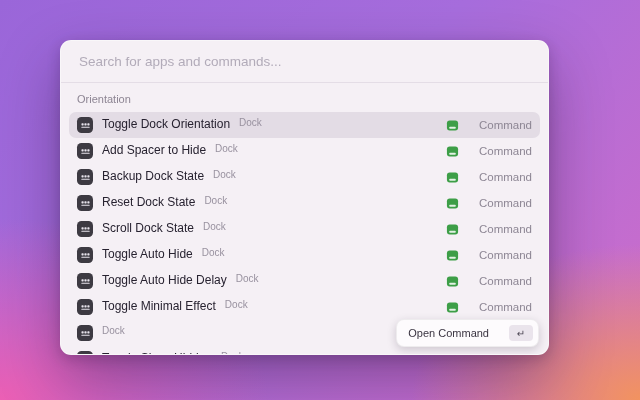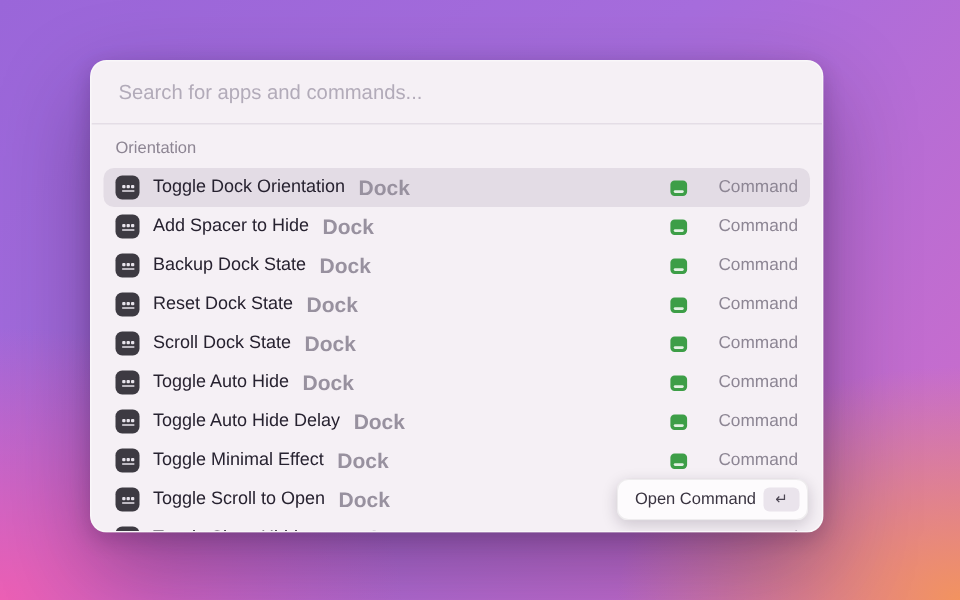--- a/index.html
+++ b/index.html
@@ -91,24 +91,23 @@
     display: flex;
     align-items: center;
     justify-content: center;
   }
   .row-title {
     font-size: 12px;
     color: #272230;
     white-space: nowrap;
   }
   .row-sub {
-    font-size: 14px;
+    font-size: 10px;
     color: #98919f;
     white-space: nowrap;
-    font-weight: bold;
   }
   .row-right {
     display: flex;
     align-items: center;
     gap: 20px;
     flex: none;
   }
   .type-icon {
     width: 13px;
     height: 13px;
@@ -124,21 +123,21 @@
   .hint {
     position: absolute;
     right: 9px;
     bottom: 7px;
     background: #fdfbfd;
     border: 1px solid rgba(0,0,0,0.06);
     border-radius: 8px;
     box-shadow: 0 3px 10px rgba(30,10,40,0.18);
     display: flex;
     align-items: center;
-    gap: 5px;
+    gap: 20px;
     padding: 5px 5px 5px 11px;
     cursor: pointer;
   }
   .hint-label {
     font-size: 11px;
     font-weight: 500;
     color: #3a3441;
     white-space: nowrap;
   }
   .keycap {
@@ -372,21 +371,20 @@
       <span class="dock-icon">
         <svg width="11" height="11" viewBox="0 0 12 12">
           <g fill="#e8e4ec">
             <rect x="1.6" y="3.6" width="2.4" height="2.4" rx="0.7"></rect>
             <rect x="4.8" y="3.6" width="2.4" height="2.4" rx="0.7"></rect>
             <rect x="8.0" y="3.6" width="2.4" height="2.4" rx="0.7"></rect>
             <rect x="1.4" y="7.4" width="9.2" height="1.1" rx="0.55"></rect>
           </g>
         </svg>
       </span>
-      <span class="row-title">Toggle Scroll to Open</span>
       <span class="row-sub">Dock</span>
     </span>
     <span class="row-right">
       <span class="type-icon">
         <svg width="13" height="13" viewBox="0 0 14 14">
           <rect x="1" y="1.5" width="12" height="11" rx="3" fill="currentColor"></rect>
           <rect x="3.4" y="8.4" width="7.2" height="2" rx="1" fill="#ffffff" opacity="0.85"></rect>
         </svg>
       </span>
       <span class="row-type">Command</span>

